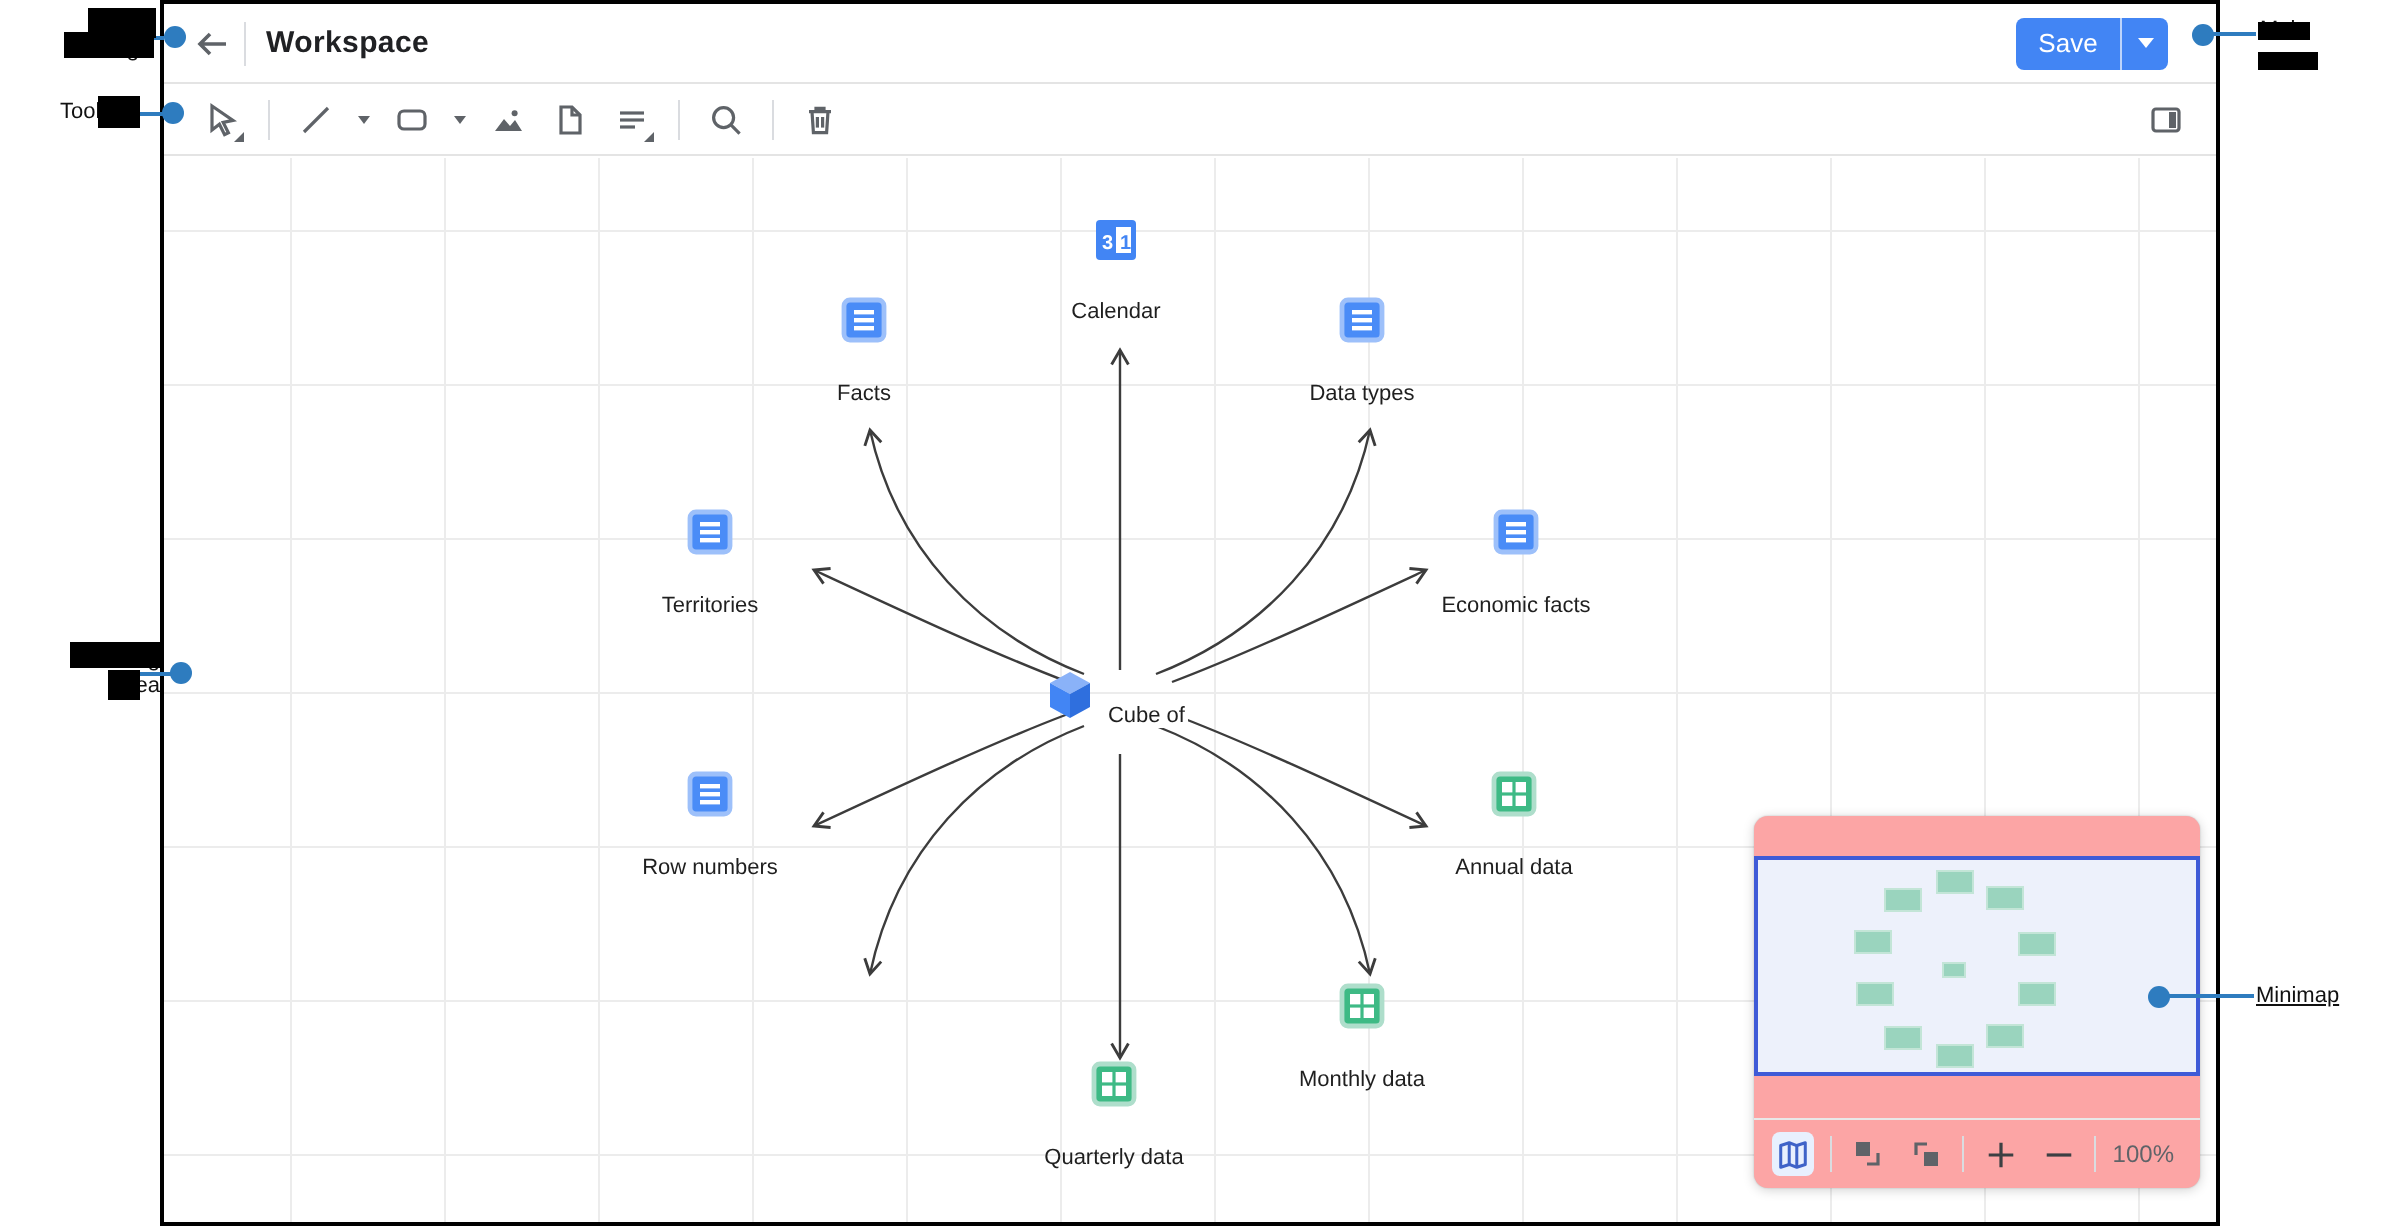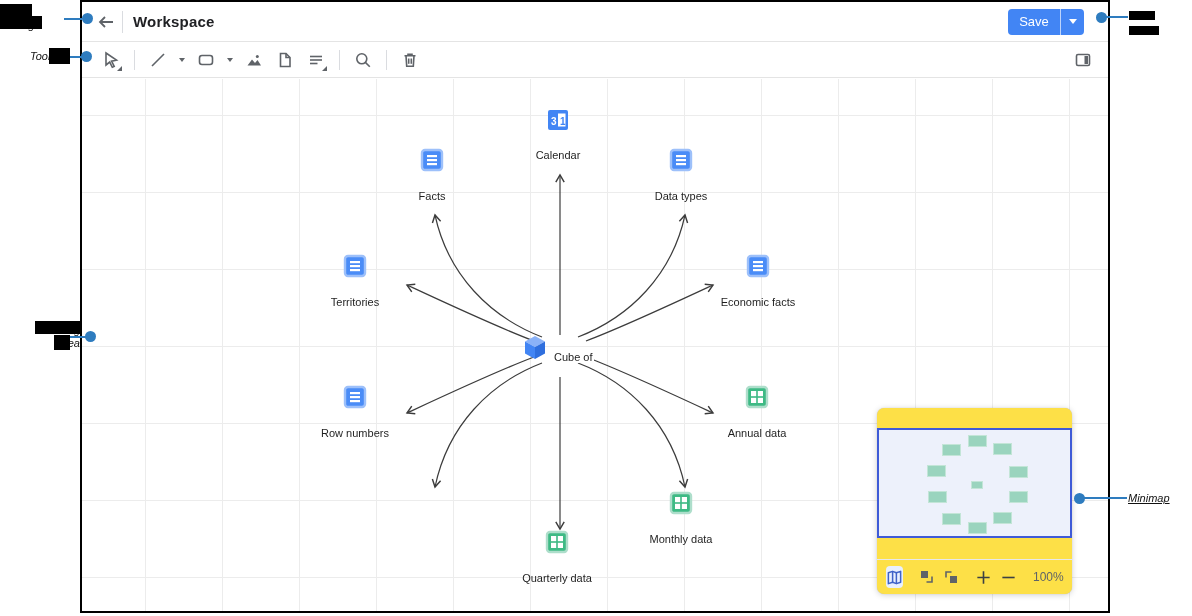--- a/index.html
+++ b/index.html
@@ -47,36 +47,36 @@
               linear-gradient(to bottom, #ececec 1px, transparent 1px);
             background-size:77px 77px; background-position:63px 36px; }
   .edges { position:absolute; left:0; top:0; }
 
   .node { position:absolute; width:120px; text-align:center; cursor:pointer; }
   .node-icon { display:inline-flex; }
   .node-label { margin-top:14px; font-size:11px; color:#1f1f1f; white-space:nowrap; }
   .center-node .node-label { margin-top:2px; background:#fff; display:inline-block; padding:0 2px; }
 
   
-  .minimap-panel { position:absolute; left:795px; top:406px; width:195px; height:186px;
-                   background:#fde047; border-radius:7px;
+  .minimap-panel { position:absolute; left:795px; top:406px; width:223px; height:186px;
+                   background:#fca5a5; border-radius:7px;
                    box-shadow:0 1px 6px rgba(0,0,0,.18), 0 0 1px rgba(0,0,0,.2); z-index:5; }
   .mm-viewport { position:absolute; left:0; right:0; top:20px; height:110px;
                  border:2px solid #3F5BD7; background:#EDF1FB; }
   .mm-node { position:absolute; background:#9AD4BE; border:1px solid #C3E5D7; }
   .mm-toolbar { position:absolute; left:0; right:0; bottom:0; height:35px; border-top:1px solid #e8e8e8;
                 display:flex; align-items:center; padding:0 9px; gap:8px; }
   .mm-btn { background:none; border:none; width:24px; height:22px; display:flex;
             align-items:center; justify-content:center; cursor:pointer; }
   .mm-btn.active { background:#E8F0FE; border-radius:4px; }
   .mm-div { width:1px; height:18px; background:#dadce0; }
   .mm-zoom { margin-left:auto; font-size:12px; color:#5f6368; padding-right:4px; }
 
   
-  .callout-text { position:absolute; font-size:11px; color:#111; line-height:13px; z-index:10;font-style:italic; }
+  .callout-text { position:absolute; font-size:11px; color:#111; line-height:13px; z-index:10; }
   .callout-line { position:absolute; height:2px; background:#2E7CBF; z-index:9; }
   .callout-dot  { position:absolute; width:11px; height:11px; border-radius:50%; background:#2E7CBF; z-index:10; }
   .underlined { text-decoration:underline; }
   .redact { position:relative; display:inline-block; }
   .redact::after { content:""; position:absolute; background:#000; top:-2px; bottom:0; left:-4px; right:-3px; }
   .redact-peek::after { top:-3px; bottom:3px; left:-5px; right:-2px; }
   .redact-after3::after { left:19px; right:-4px; top:-2px; bottom:-1px; }
   .redact-mid::after { top:3px; bottom:3px; left:-1px; right:-1px; }
   .redact-lefthalf::after { left:-4px; right:10px; top:-2px; bottom:0; }
 </style>
@@ -356,21 +356,21 @@
           <path d="M2.5 9 H15.5" stroke="#3c4043" stroke-width="1.7" fill="none"></path>
         </svg>
       </button>
       <div class="mm-div"></div>
       <div class="mm-zoom">100%</div>
     </div>
   </div>
 
 </div>
 
-<div class="callout-text" style="left:2px; top:6px; width:73px; text-align:left;">
+<div class="callout-text" style="left:2px; top:6px; width:73px; text-align:right;">
   <span class="redact">Basic</span><br>
   <span class="redact redact-peek">settings</span>
 </div>
 <div class="callout-line" style="left:64px; top:18px; width:18px;"></div>
 <div class="callout-dot" style="left:82px; top:13px;"></div>
 
 <div class="callout-text" style="left:30px; top:50px;">
   <span class="redact redact-after3">Toolbar</span>
 </div>
 <div class="callout-line" style="left:62px; top:56px; width:20px;"></div>

